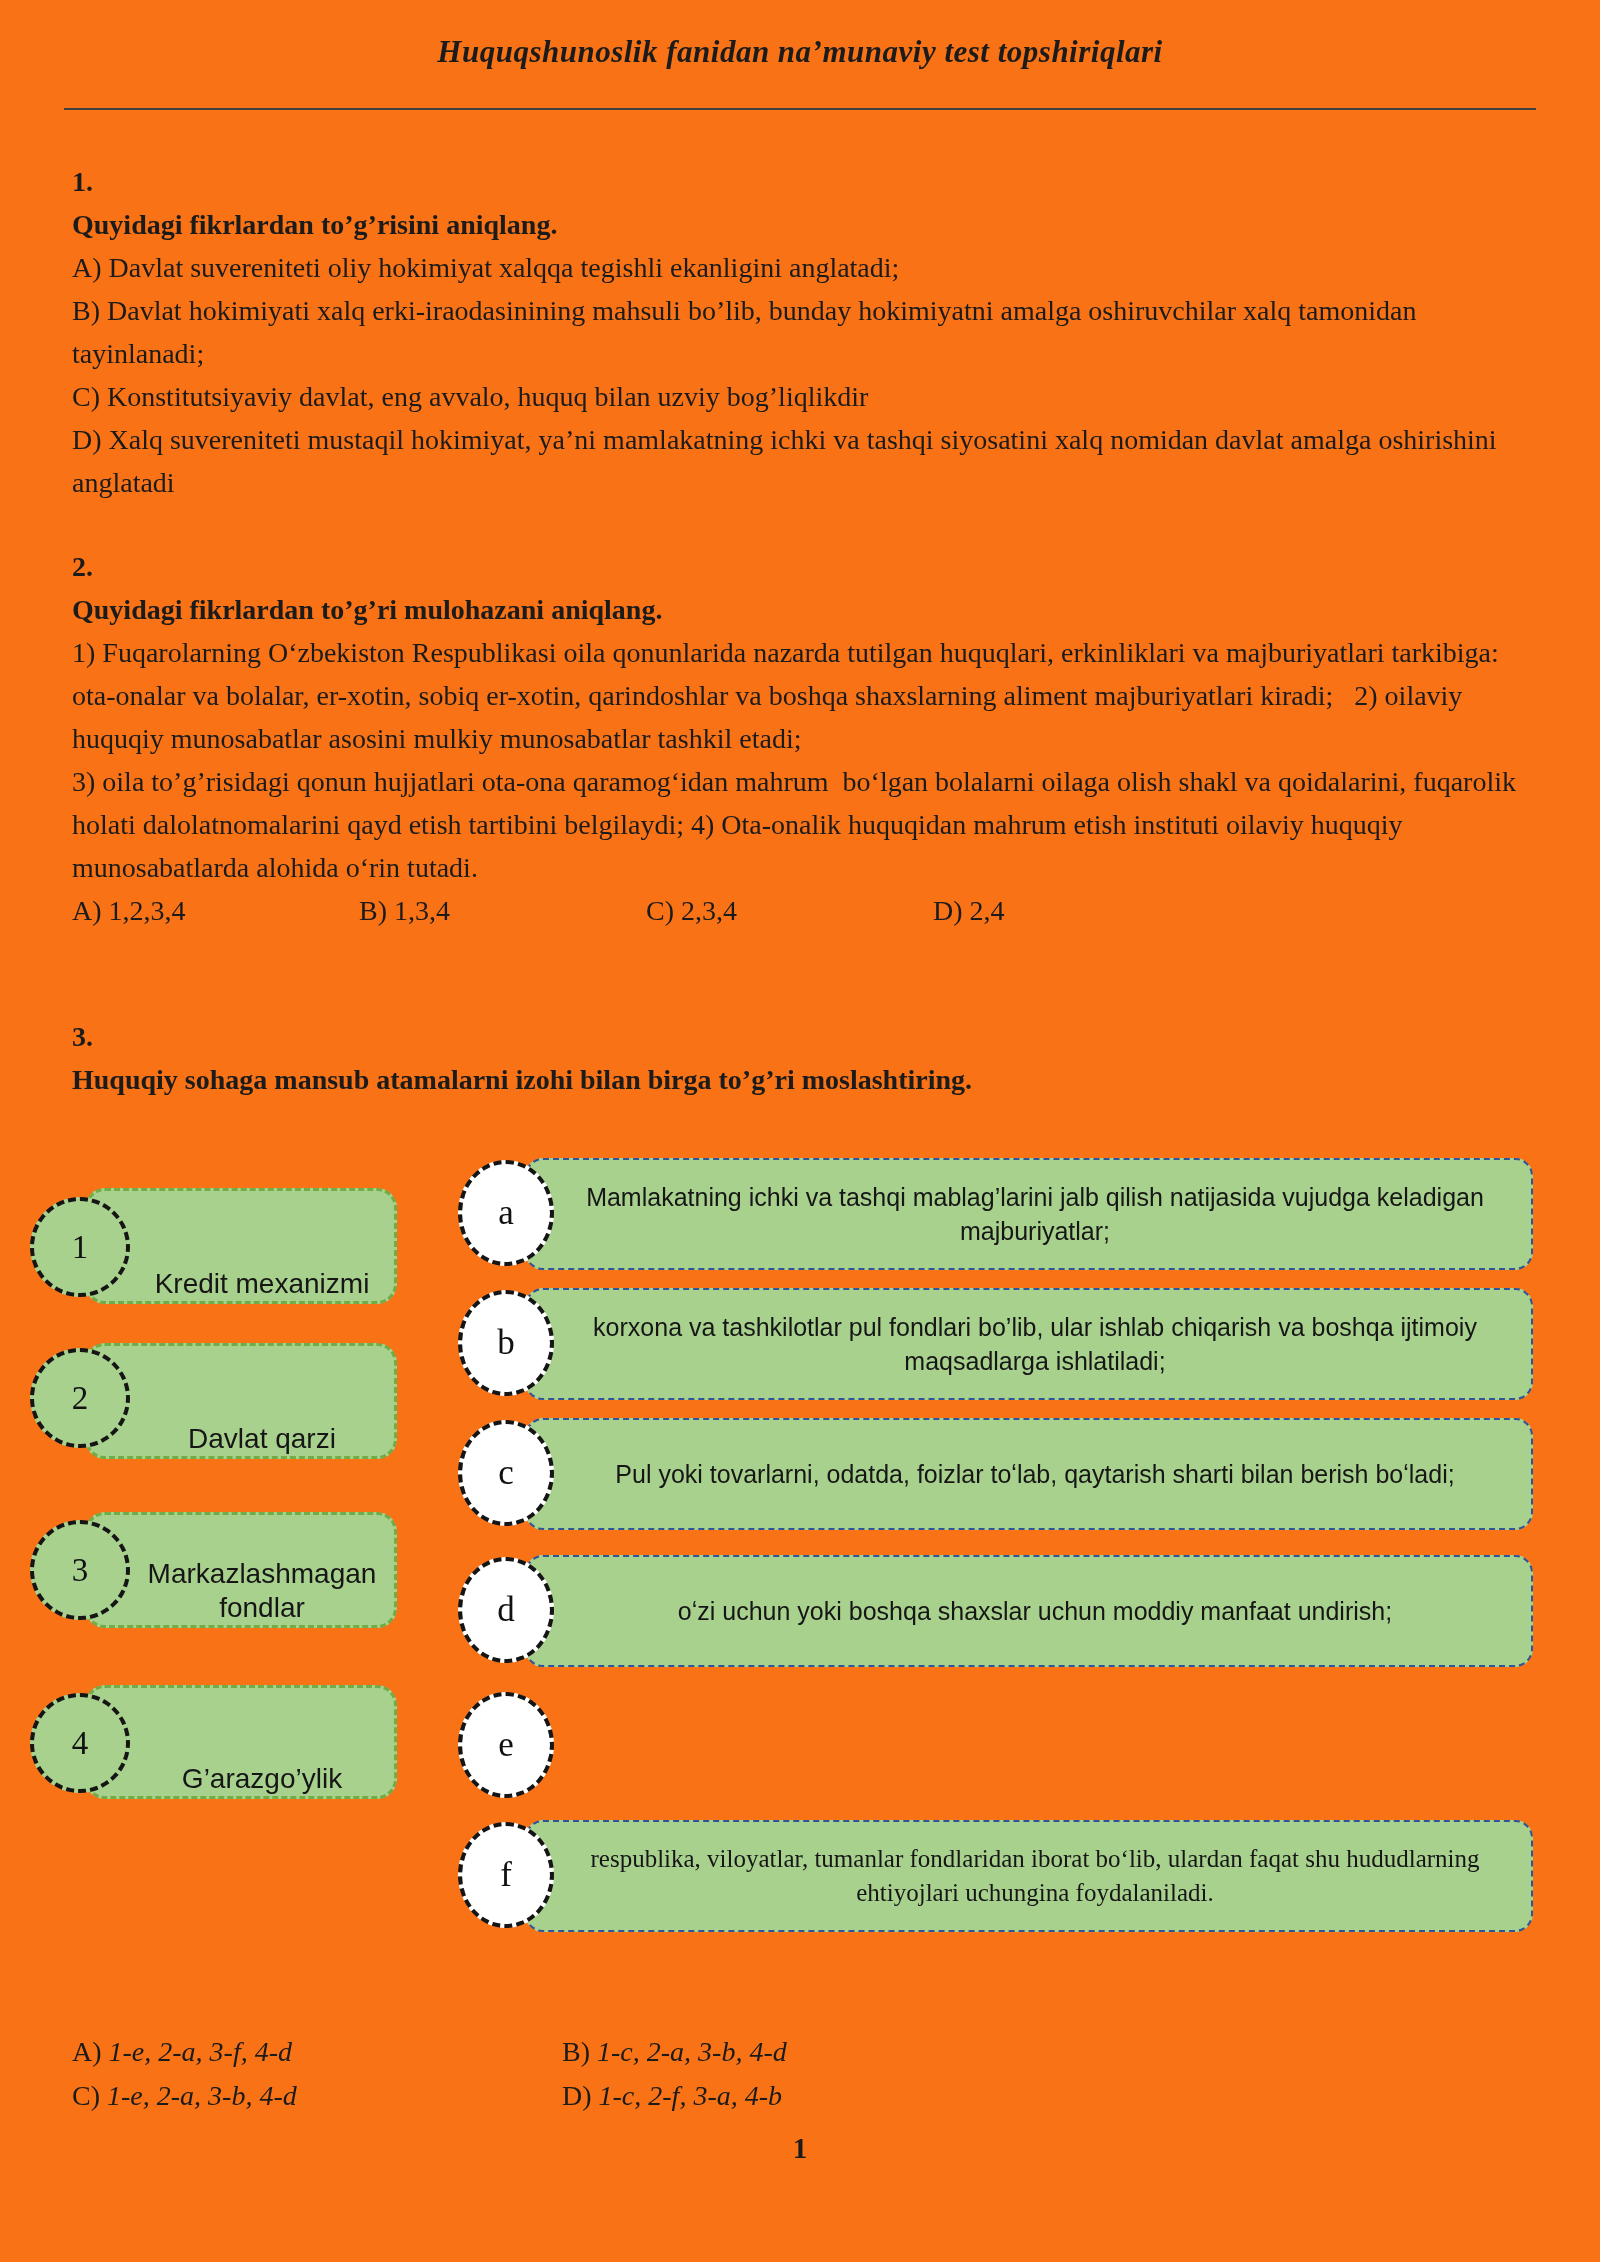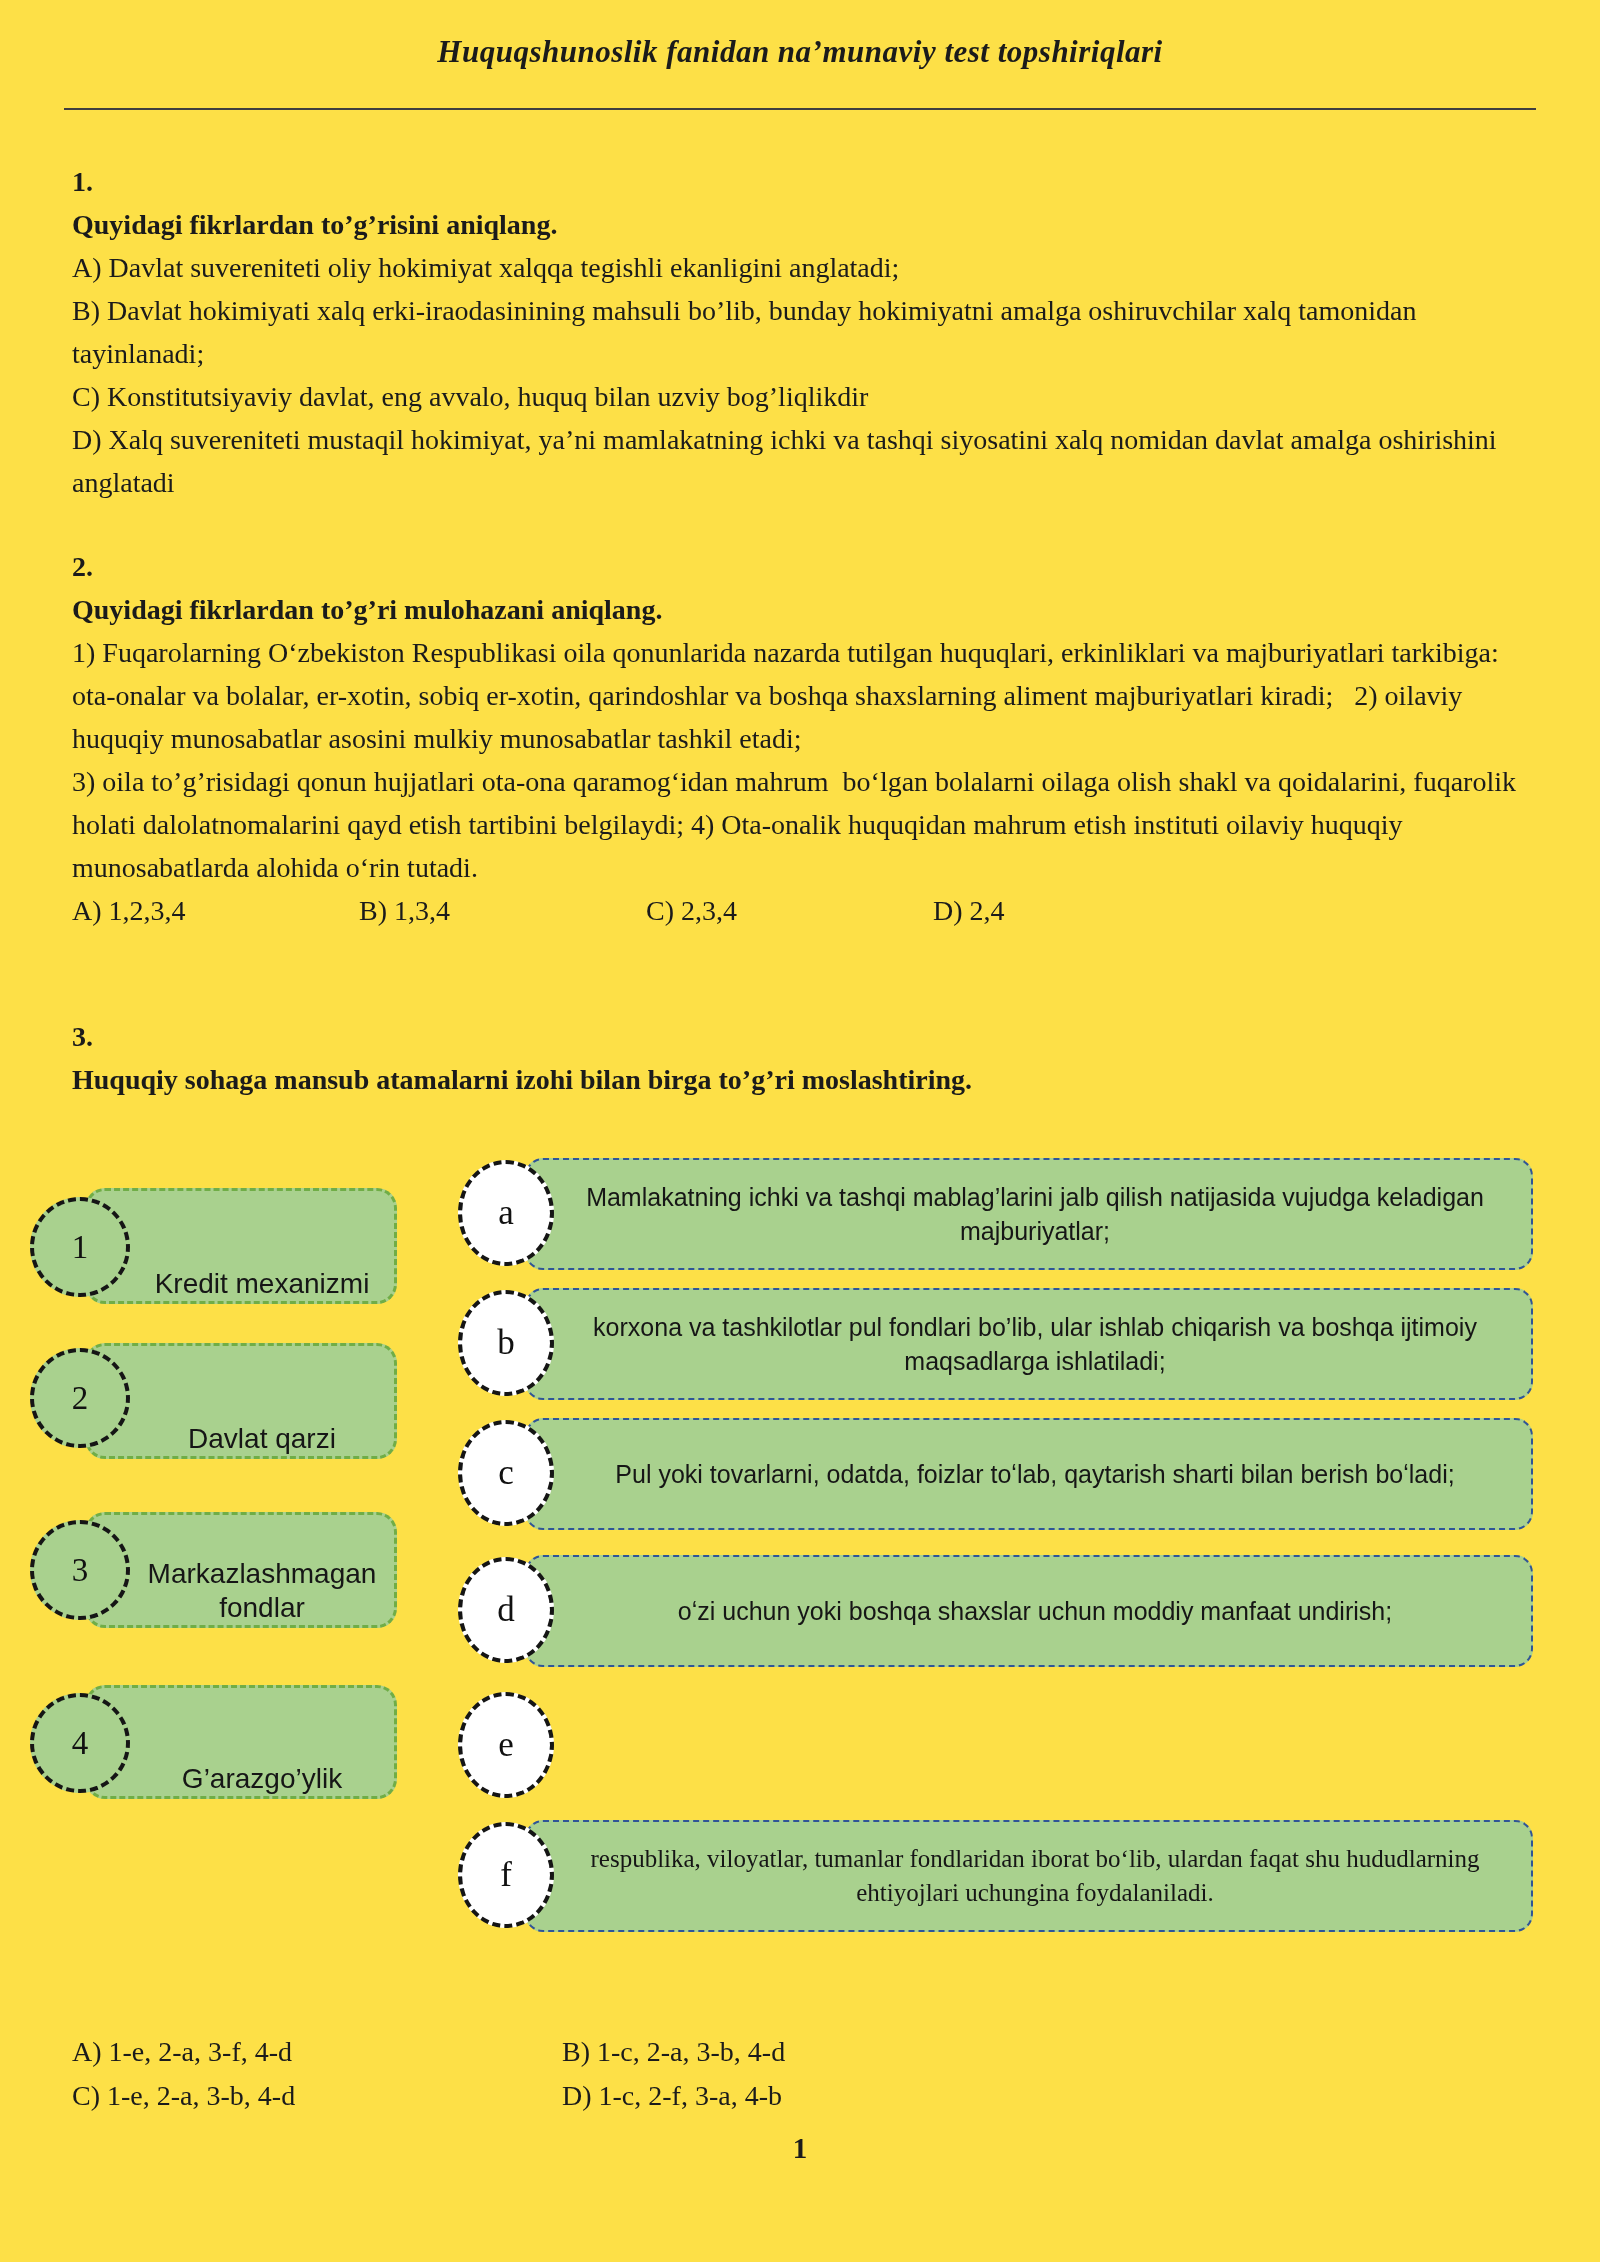--- a/index.html
+++ b/index.html
@@ -1,20 +1,20 @@
 <!DOCTYPE html>
 <html><head>
 <meta charset="utf-8">
 <style>
   html,body{margin:0;padding:0;background:#ffffff;}
   .page{
     position:relative;
     width:1600px;
     height:2262px;
-    background:#fde047;
+    background:#f97316;
     font-family:"Liberation Serif", serif;
     color:#1b1b1b;
     overflow:hidden;
   }
   
   .doc-title{
     position:absolute; top:34px; left:0; width:100%;
     text-align:center;
     font-style:italic;
     font-size:31px;
@@ -82,21 +82,21 @@
     font-family:"Liberation Serif", serif;
     font-size:35px; color:#111;
     z-index:3;
   }
   
   .answers{
     position:absolute; left:72px; top:2030px; width:1100px;
     display:grid; grid-template-columns:490px auto;
     font-size:28px; line-height:44px;
   }
-  .answers .val{ }
+  .answers .val{ font-style:italic; }
   .page-num{
     position:absolute; top:2132px; left:0; width:100%;
     text-align:center; font-weight:700; font-size:29px;
   }
 </style>
 </head>
 <body>
 
 <div class="page">
 

